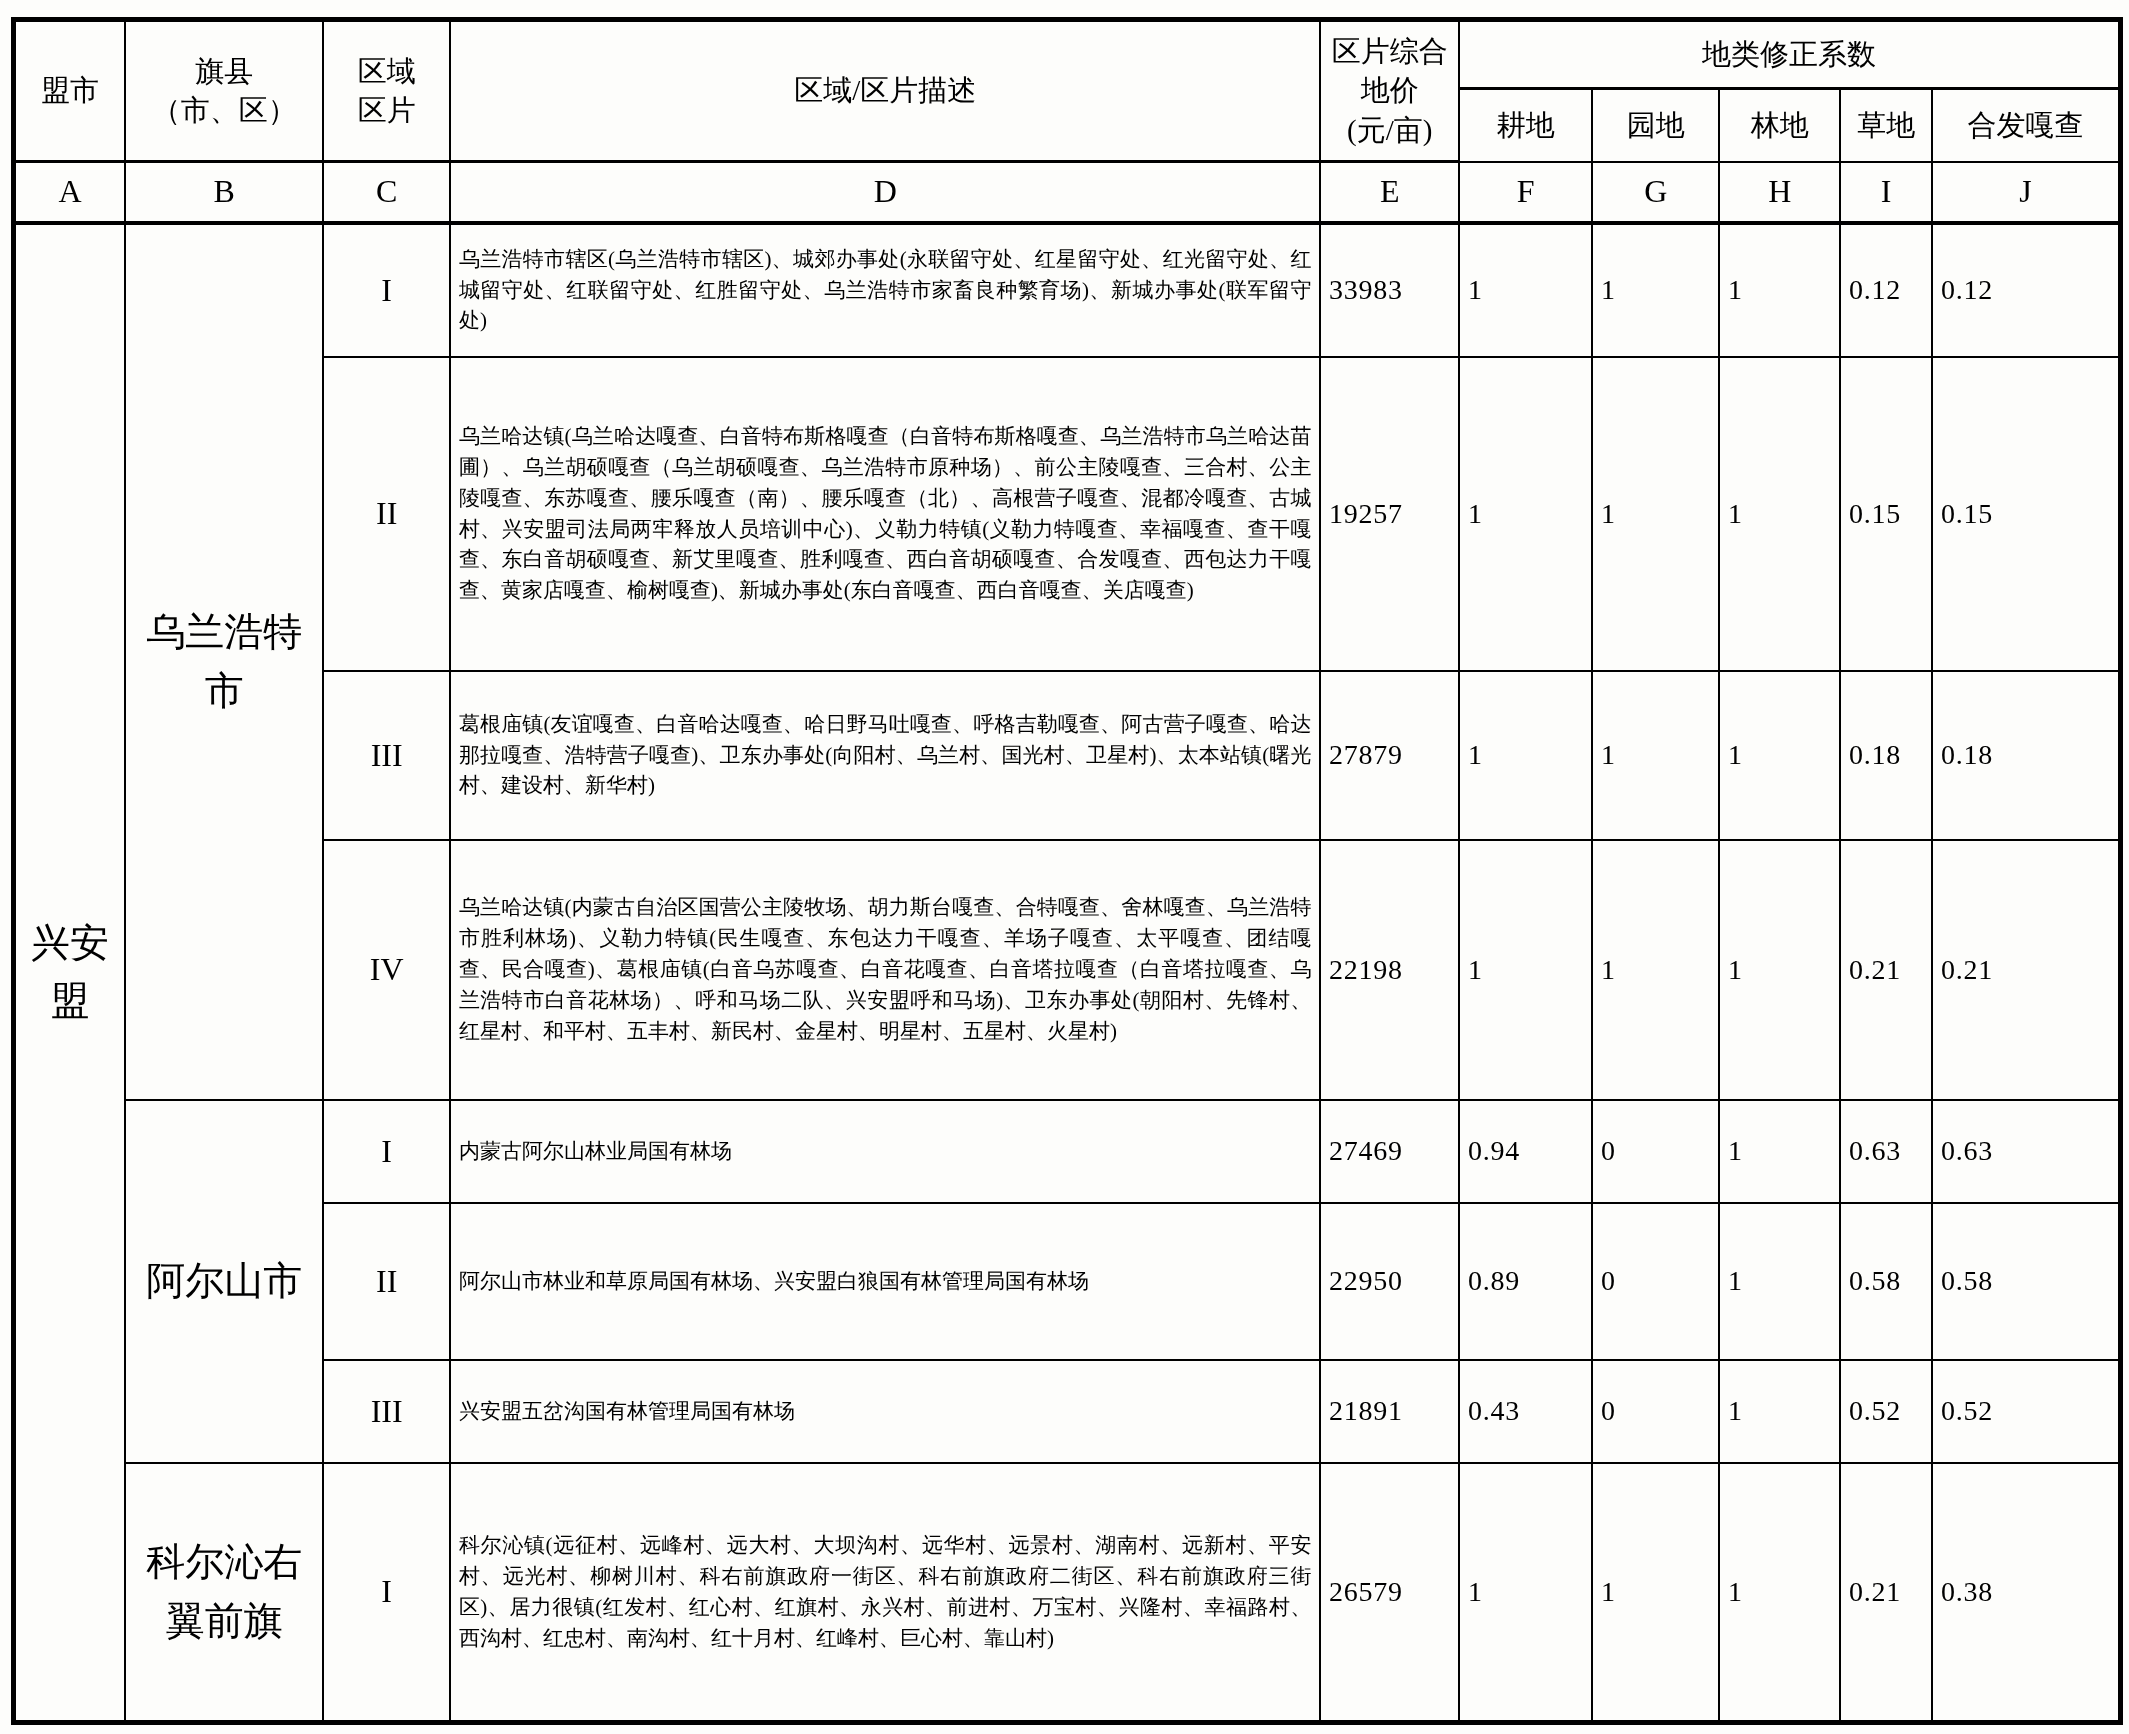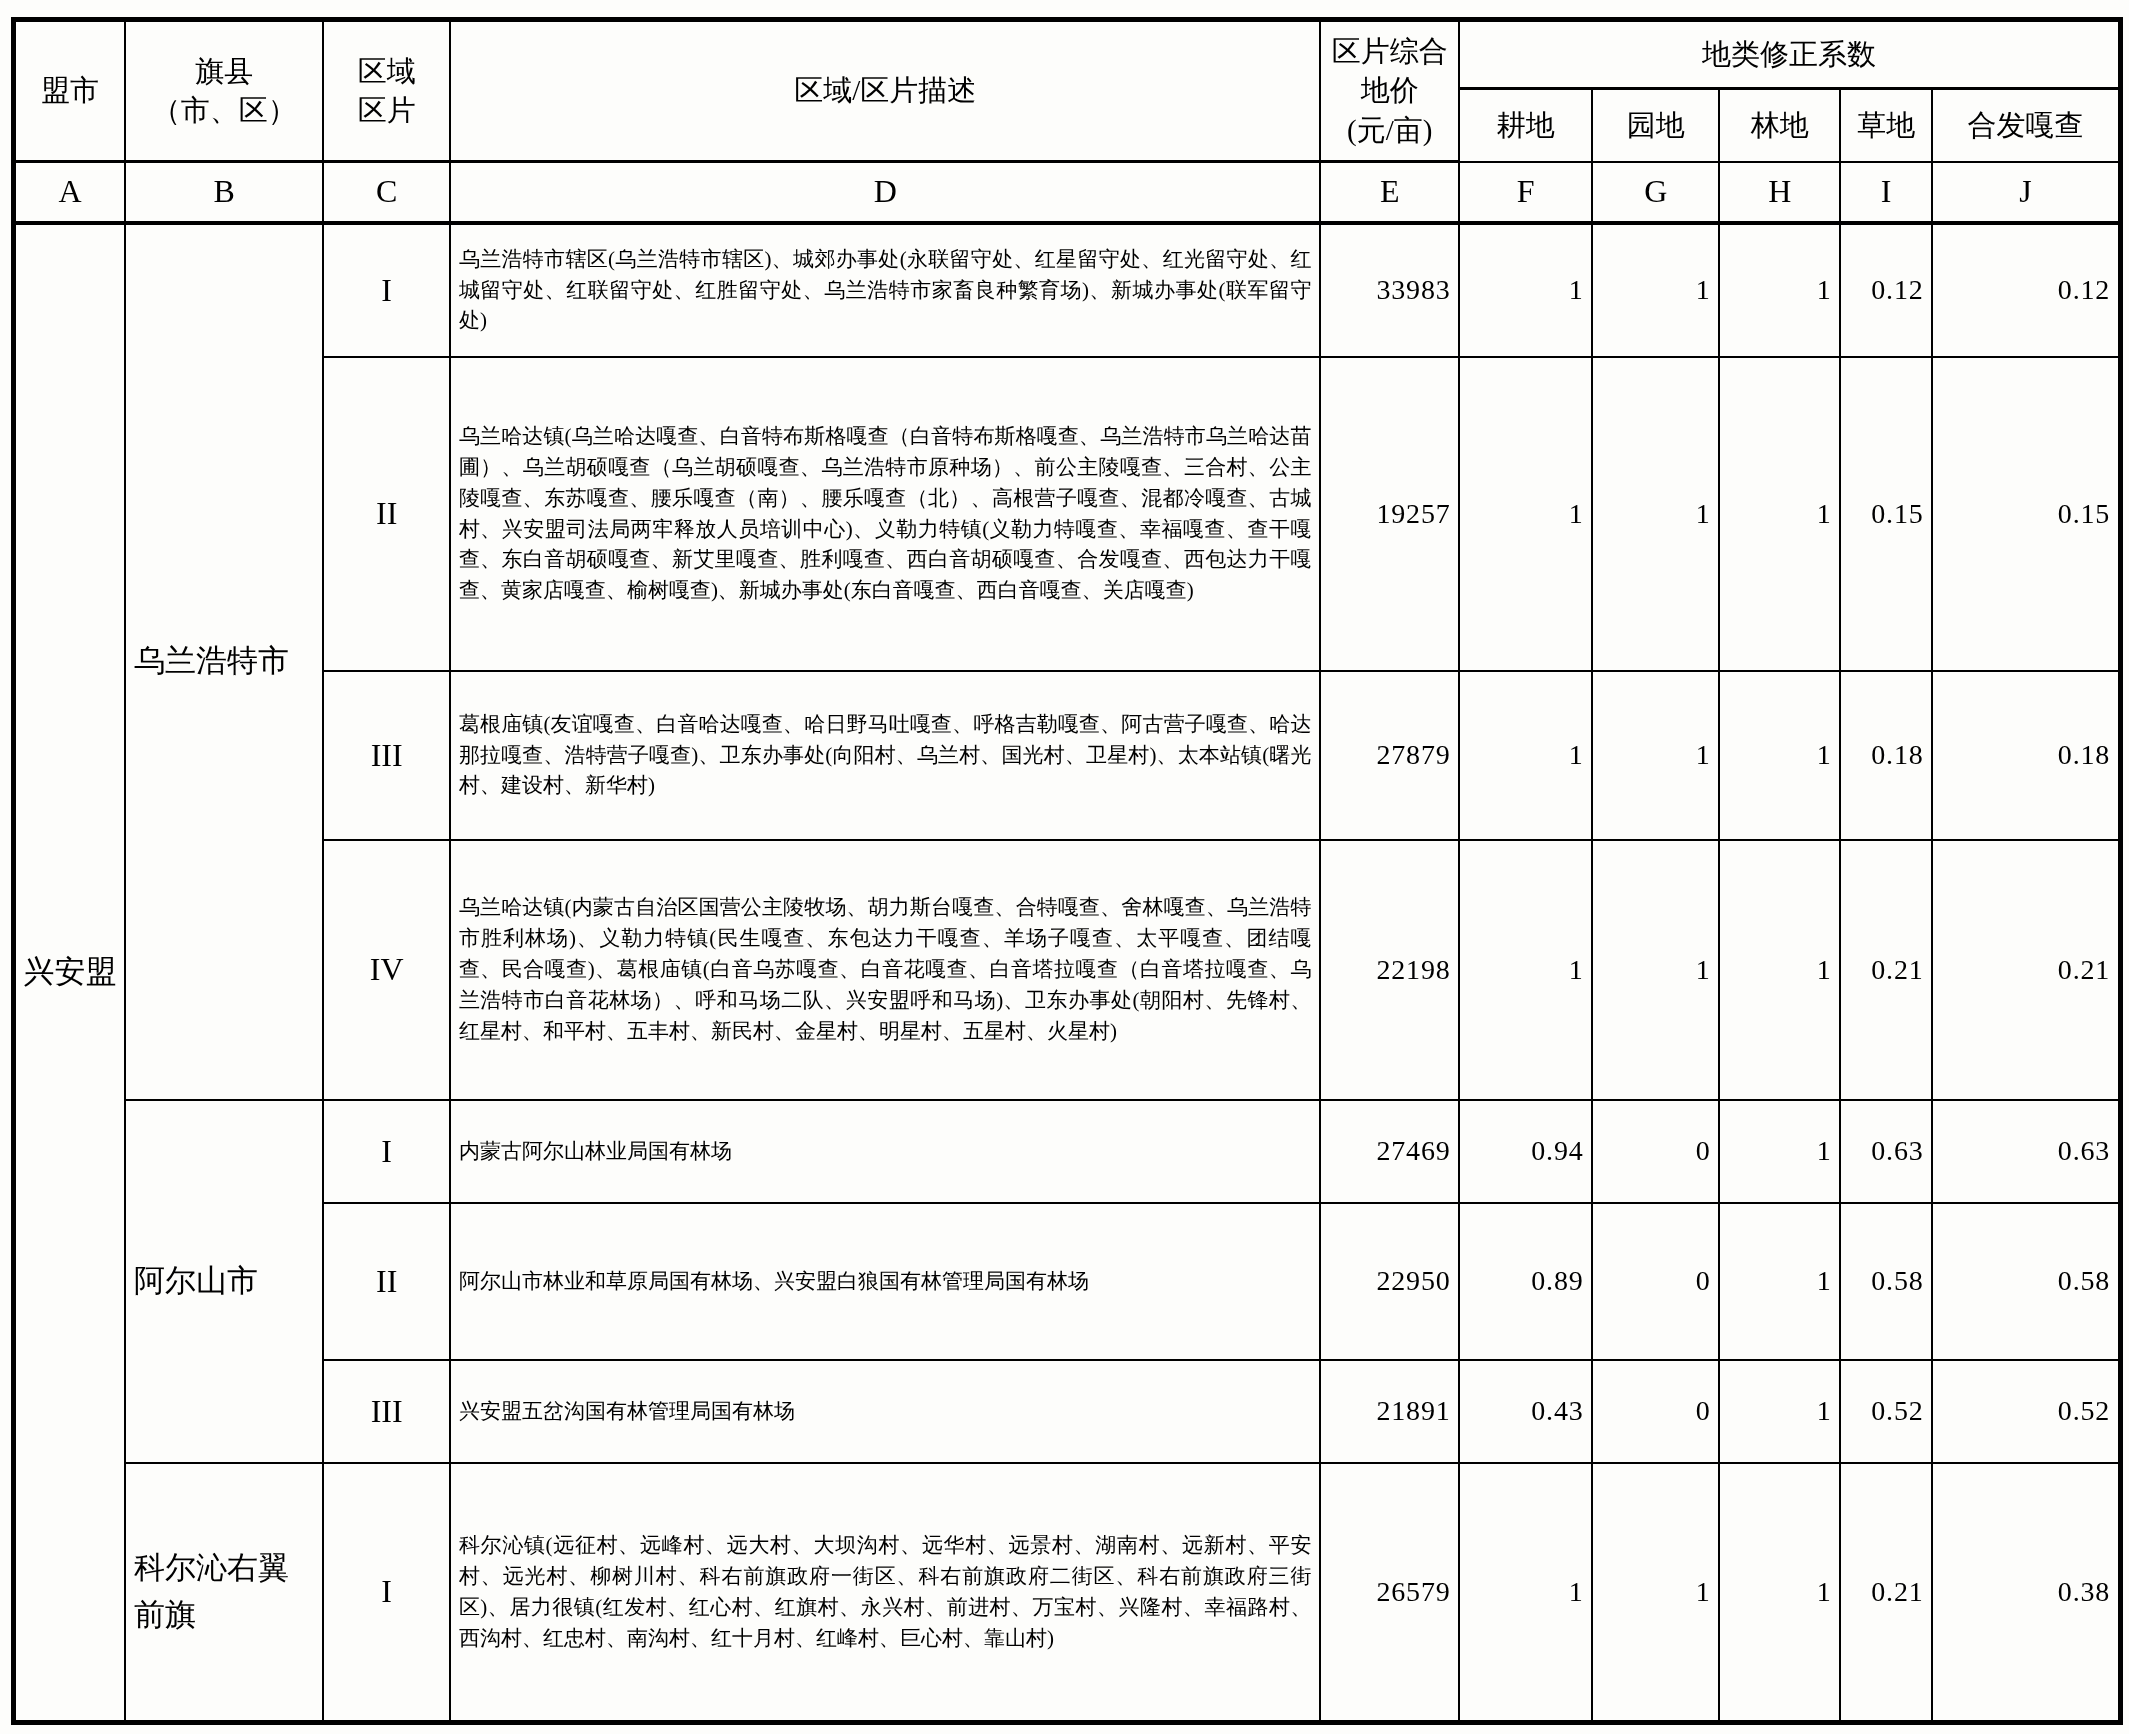--- a/index.html
+++ b/index.html
@@ -20,24 +20,24 @@
     padding:3.1px 7.7px;
     box-sizing:border-box;
     font-weight:normal;
     background:#fdfdfb;
   }
   
   tr.letters td{border-bottom:4.6px solid #000;font-size:32px;text-align:center;}
   tr.h1 th{border-bottom:3.1px solid #000;}
   td.group-start{border-top:3.8px solid #000;}
   .hdr{font-size:29px;text-align:center;white-space:pre-line;line-height:1.35;}
-  .mengshi-cell,.qixian-cell{font-size:31px;line-height:1.5;}
+  .mengshi-cell,.qixian-cell{font-size:39px;text-align:center;line-height:1.5;}
   .zone-cell{font-size:32px;text-align:center;}
   .desc-cell{font-size:21px;line-height:1.47;text-align:left;padding:4.6px 6.1px;text-align:justify;}
-  .num-cell{font-size:28px;text-align:right;letter-spacing:0.8px;}
+  .num-cell{font-size:28px;text-align:left;letter-spacing:0.8px;}
 </style>
 </head>
 <body>
 
 <div class="page">
   <table class="landtable">
     <colgroup>
       <col style="width:112px">
         <col style="width:198px">
         <col style="width:127px">

